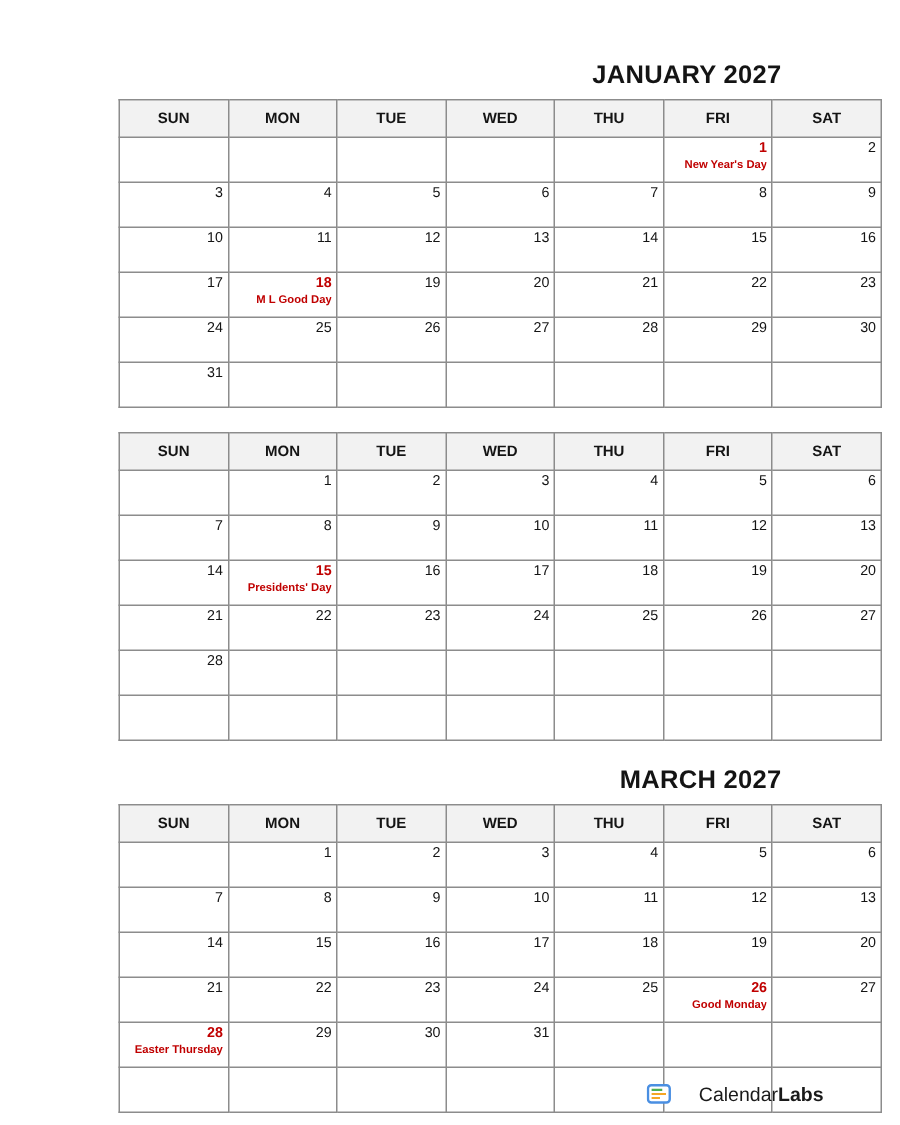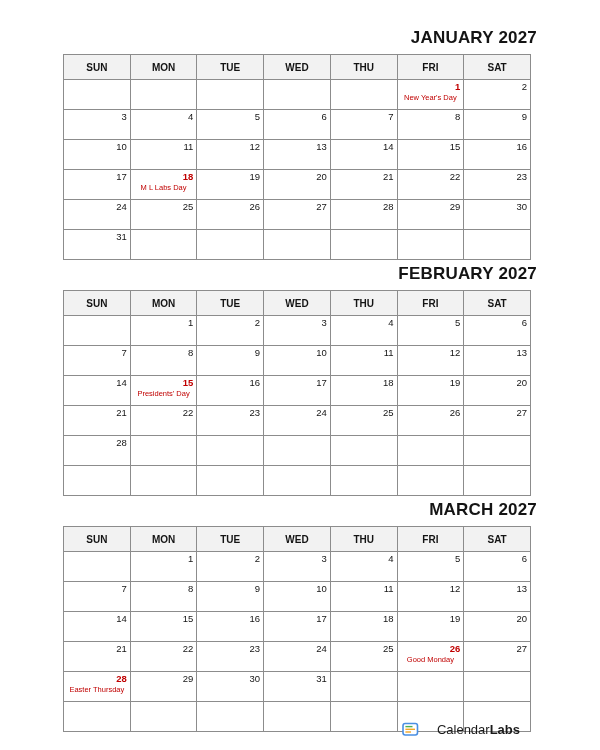--- a/index.html
+++ b/index.html
@@ -9,32 +9,32 @@
     background:#ffffff;
     overflow:hidden;
     font-family:"Liberation Sans", sans-serif;
   }
   .months {
     position:absolute;
     left:63px; top:0;
     width:474px;
     padding-top:24px;
   }
-  .month { margin:0; }
+  .month { margin:16px; }
   .month-title {
     margin:4px 0 7px 0;
     font-size:17px;
     line-height:19px;
     font-weight:bold;
     color:#141414;
     text-align:right;
     letter-spacing:0.2px;
   }
   table.cal {
-    width:468px;
+    width:509px;
     table-layout:fixed;
     border-collapse:collapse;
   }
   table.cal th, table.cal td {
     border:1px solid #8c8c8c;
   }
   table.cal th {
     height:24px;
     background:#f2f2f2;
     font-size:10px;
@@ -54,30 +54,31 @@
     font-size:9.5px;
     line-height:11px;
     color:#141414;
   }
   td.holiday .num {
     color:#C00000;
     font-weight:bold;
   }
   .hol {
     margin-top:1px;
-    text-align:center;
+    text-align:right;
     font-size:7.5px;
     line-height:9px;
     color:#C00000;
     white-space:nowrap;
     overflow:hidden;
+    font-weight:bold;
   }
   .logo {
     position:absolute;
-    right:80px; bottom:13px;
+    right:51px; bottom:13px;
     display:flex;
     align-items:center;
     gap:18px;
     font-size:13px;
     color:#1a1a1a;
   }
   .logo .t-bold { font-weight:bold; }
   .logo svg { display:block; }
 </style>
 </head>
@@ -169,21 +170,21 @@
               <td>
                 <div class="num">16</div>
               </td>
             </tr>
             <tr>
               <td>
                 <div class="num">17</div>
               </td>
               <td class="holiday">
                 <div class="num">18</div>
-                <div class="hol">M L Labs Day</div>
+                <div class="hol">M L Good Day</div>
               </td>
               <td>
                 <div class="num">19</div>
               </td>
               <td>
                 <div class="num">20</div>
               </td>
               <td>
                 <div class="num">21</div>
               </td>
@@ -237,21 +238,20 @@
                 <div class="num"></div>
               </td>
               <td>
                 <div class="num"></div>
               </td>
             </tr>
           </tbody>
         </table>
       </section>
       <section class="month">
-        <h2 class="month-title">FEBRUARY 2027</h2>
         <table class="cal">
           <thead>
             <tr>
               <th>SUN</th>
               <th>MON</th>
               <th>TUE</th>
               <th>WED</th>
               <th>THU</th>
               <th>FRI</th>
               <th>SAT</th>

